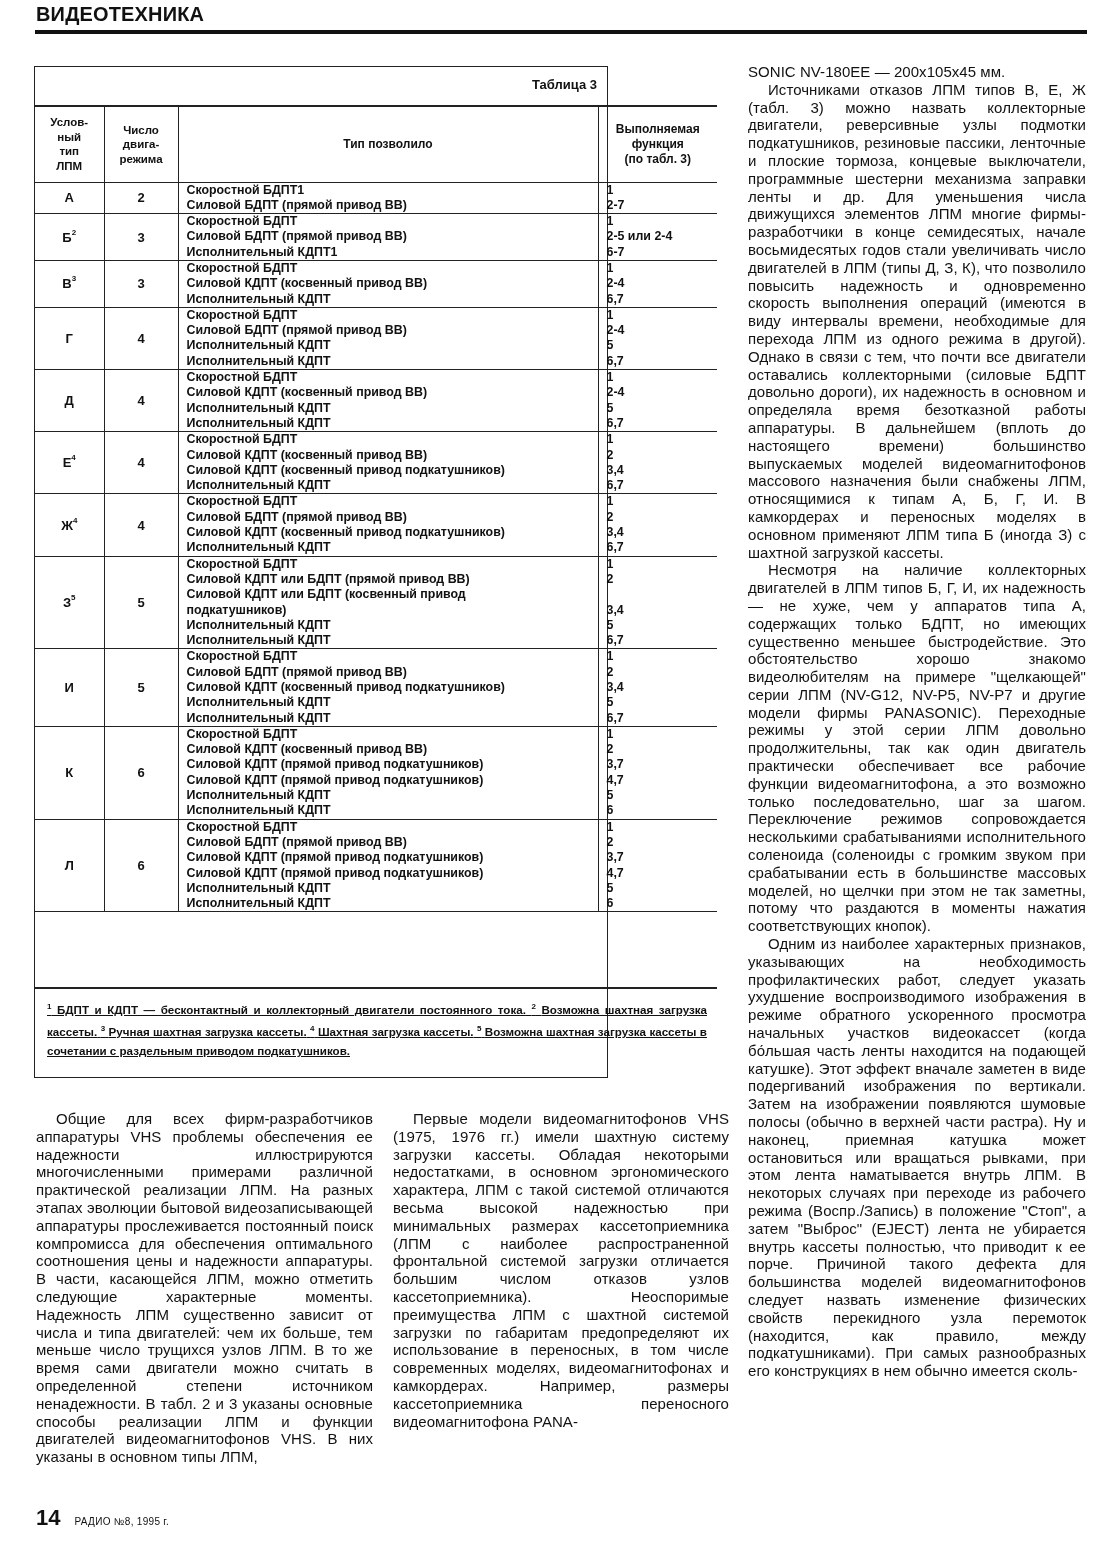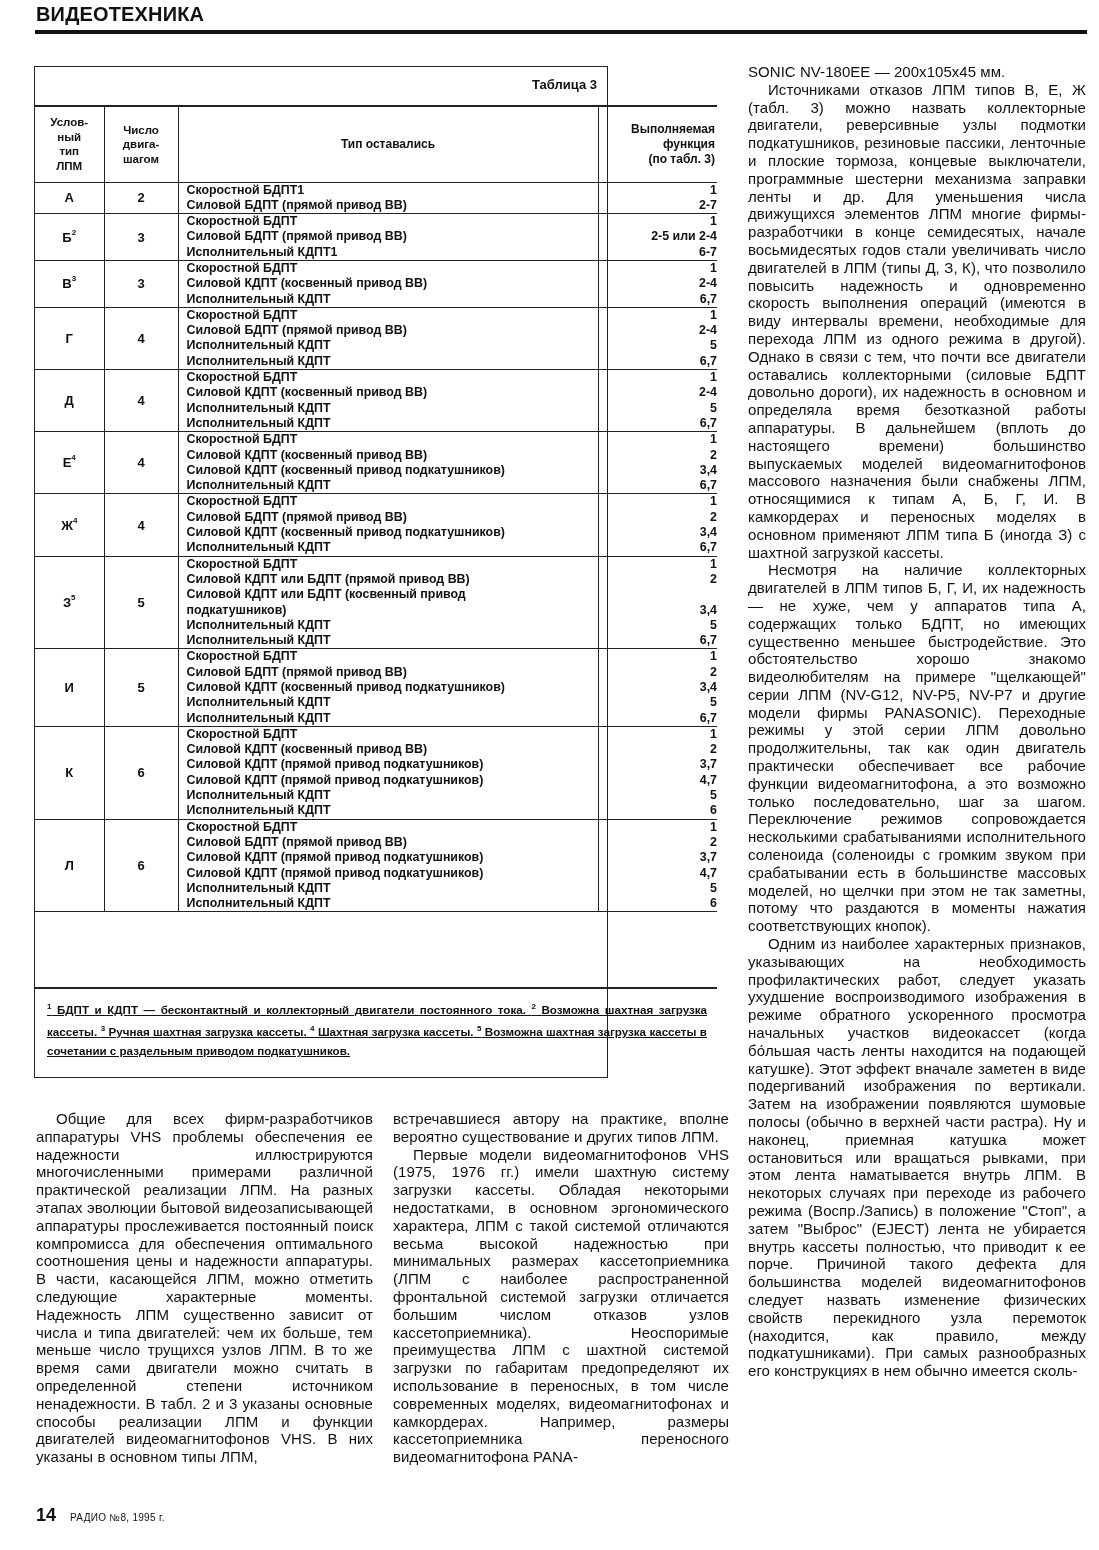--- a/index.html
+++ b/index.html
@@ -9,21 +9,21 @@
   .section-title { position: absolute; left: 36px; top: 2px; font-size: 21px; font-weight: bold; letter-spacing: 0.2px; transform: scaleX(0.95); transform-origin: left; }
   .title-rule { position: absolute; left: 35px; top: 30px; width: 1052px; height: 4px; background: #111; }
 
   
   .table-box { position: absolute; left: 34px; top: 66px; width: 574px; height: 1012px; border: 1.5px solid #222; }
   .table-caption { position: absolute; right: 10px; top: 10px; font-size: 13px; font-weight: bold; }
   table.t3 { position: absolute; left: 0; top: 38px; width: 682px; border-collapse: collapse; font-size: 12.4px; font-weight: bold; }
   table.t3 th, table.t3 td { border: 1.5px solid #222; vertical-align: middle; }
   table.t3 tr:first-child th { border-top: 2px solid #222; }
   table.t3 th:first-child, table.t3 td:first-child { border-left: none; }
-  table.t3 th:last-child, table.t3 td:last-child { border-right: none; text-align: right; }
+  table.t3 th:last-child, table.t3 td:last-child { border-right: none; }
   table.t3 th { font-size: 11.5px; line-height: 14.5px; text-align: center; padding: 4px 2px; height: 76px; }
   table.t3 th.h-func { font-size: 12px; line-height: 15px; }
   table.t3 th.h-type { font-size: 12px; }
   col.c1 { width: 69px; } col.c2 { width: 74px; } col.c3 { width: 420px; } col.c4 { width: 119px; }
   td.code, td.count { text-align: center; font-size: 13px; }
   td.code sup { font-size: 8px; vertical-align: top; position: relative; top: -2px; }
   td.motors, td.funcs { padding: 0 0 0 8px; line-height: 15.3px; }
   td.funcs { padding-left: 8px; }
   .line { display: block; white-space: nowrap; }
   .footnotes { position: absolute; left: 0; top: 920px; width: 682px; padding: 8px 10px 0 12px; font-size: 11.6px; font-weight: bold; line-height: 19px; text-align: justify; border-top: 2px solid #222; text-decoration: underline; }
@@ -31,21 +31,21 @@
 
   
   .col-text { position: absolute; font-size: 15px; line-height: 17.8px; text-align: justify; letter-spacing: 0.05px; }
   .col-text p { text-indent: 20px; }
   .col-text p.noindent { text-indent: 0; }
   .col-right { left: 748px; top: 63px; width: 338px; }
   .col-left { left: 36px; top: 1110px; width: 337px; }
   .col-mid { left: 393px; top: 1110px; width: 336px; }
 
   .folio { position: absolute; left: 36px; top: 1505px; display: flex; align-items: baseline; }
-  .page-num { font-size: 18px; font-weight: bold; }
+  .page-num { font-size: 22px; font-weight: bold; }
   .pub { font-size: 10px; margin-left: 14px; letter-spacing: 0.3px; }
 </style>
 </head>
 <body>
 
 <div class="section-title">ВИДЕОТЕХНИКА</div>
 <div class="title-rule"></div>
 
 <div class="table-box">
   <div class="table-caption">Таблица 3</div>
@@ -60,24 +60,24 @@
       <tr>
         <th>
           <span class="line">Услов-</span>
           <span class="line">ный</span>
           <span class="line">тип</span>
           <span class="line">ЛПМ</span>
         </th>
         <th>
           <span class="line">Число</span>
           <span class="line">двига-</span>
-          <span class="line">шагом</span>
+          <span class="line">режима</span>
         </th>
         <th class="h-type">
-          <span class="line">Тип оставались</span>
+          <span class="line">Тип позволило</span>
         </th>
         <th class="h-func">
           <span class="line">Выполняемая</span>
           <span class="line">функция</span>
           <span class="line">(по табл. 3)</span>
         </th>
       </tr>
     </thead>
     <tbody id="t3-body">
         <tr>
@@ -265,21 +265,20 @@
       </tbody>
   </table>
   <div class="footnotes" id="t3-notes"><sup>1</sup> <span>БДПТ и КДПТ — бесконтактный и коллекторный двигатели постоянного тока.</span> <sup>2</sup> <span>Возможна шахтная загрузка кассеты.</span> <sup>3</sup> <span>Ручная шахтная загрузка кассеты.</span> <sup>4</sup> <span>Шахтная загрузка кассеты.</span> <sup>5</sup> <span>Возможна шахтная загрузка кассеты в сочетании с раздельным приводом подкатушников.</span> </div>
 </div>
 
 <div class="col-text col-left">
   <p>Общие для всех фирм-разработчиков аппаратуры VHS проблемы обеспечения ее надежности иллюстрируются многочисленными примерами различной практической реализации ЛПМ. На разных этапах эволюции бытовой видеозаписывающей аппаратуры прослеживается постоянный поиск компромисса для обеспечения оптимального соотношения цены и надежности аппаратуры. В части, касающейся ЛПМ, можно отметить следующие характерные моменты. Надежность ЛПМ существенно зависит от числа и типа двигателей: чем их больше, тем меньше число трущихся узлов ЛПМ. В то же время сами двигатели можно считать в определенной степени источником ненадежности. В табл. 2 и 3 указаны основные способы реализации ЛПМ и функции двигателей видеомагнитофонов VHS. В них указаны в основном типы ЛПМ,</p>
 </div>
 
 <div class="col-text col-mid">
-  <p class="noindent">встречавшиеся автору на практике, вполне вероятно существование и других типов ЛПМ.</p>
   <p>Первые модели видеомагнитофонов VHS (1975, 1976 гг.) имели шахтную систему загрузки кассеты. Обладая некоторыми недостатками, в основном эргономического характера, ЛПМ с такой системой отличаются весьма высокой надежностью при минимальных размерах кассетоприемника (ЛПМ с наиболее распространенной фронтальной системой загрузки отличается большим числом отказов узлов кассетоприемника). Неоспоримые преимущества ЛПМ с шахтной системой загрузки по габаритам предопределяют их использование в переносных, в том числе современных моделях, видеомагнитофонах и камкордерах. Например, размеры кассетоприемника переносного видеомагнитофона PANA-</p>
 </div>
 
 <div class="col-text col-right">
   <p class="noindent">SONIC NV-180EE — 200x105x45 мм.</p>
   <p>Источниками отказов ЛПМ типов В, Е, Ж (табл. 3) можно назвать коллекторные двигатели, реверсивные узлы подмотки подкатушников, резиновые пассики, ленточные и плоские тормоза, концевые выключатели, программные шестерни механизма заправки ленты и др. Для уменьшения числа движущихся элементов ЛПМ многие фирмы-разработчики в конце семидесятых, начале восьмидесятых годов стали увеличивать число двигателей в ЛПМ (типы Д, З, К), что позволило повысить надежность и одновременно скорость выполнения операций (имеются в виду интервалы времени, необходимые для перехода ЛПМ из одного режима в другой). Однако в связи с тем, что почти все двигатели оставались коллекторными (силовые БДПТ довольно дороги), их надежность в основном и определяла время безотказной работы аппаратуры. В дальнейшем (вплоть до настоящего времени) большинство выпускаемых моделей видеомагнитофонов массового назначения были снабжены ЛПМ, относящимися к типам А, Б, Г, И. В камкордерах и переносных моделях в основном применяют ЛПМ типа Б (иногда З) с шахтной загрузкой кассеты.</p>
   <p>Несмотря на наличие коллекторных двигателей в ЛПМ типов Б, Г, И, их надежность — не хуже, чем у аппаратов типа А, содержащих только БДПТ, но имеющих существенно меньшее быстродействие. Это обстоятельство хорошо знакомо видеолюбителям на примере "щелкающей" серии ЛПМ (NV-G12, NV-P5, NV-P7 и другие модели фирмы PANASONIC). Переходные режимы у этой серии ЛПМ довольно продолжительны, так как один двигатель практически обеспечивает все рабочие функции видеомагнитофона, а это возможно только последовательно, шаг за шагом. Переключение режимов сопровождается несколькими срабатываниями исполнительного соленоида (соленоиды с громким звуком при срабатывании есть в большинстве массовых моделей, но щелчки при этом не так заметны, потому что раздаются в моменты нажатия соответствующих кнопок).</p>
   <p>Одним из наиболее характерных признаков, указывающих на необходимость профилактических работ, следует указать ухудшение воспроизводимого изображения в режиме обратного ускоренного просмотра начальных участков видеокассет (когда бо́льшая часть ленты находится на подающей катушке). Этот эффект вначале заметен в виде подергиваний изображения по вертикали. Затем на изображении появляются шумовые полосы (обычно в верхней части растра). Ну и наконец, приемная катушка может остановиться или вращаться рывками, при этом лента наматывается внутрь ЛПМ. В некоторых случаях при переходе из рабочего режима (Воспр./Запись) в положение "Стоп", а затем "Выброс" (EJECT) лента не убирается внутрь кассеты полностью, что приводит к ее порче. Причиной такого дефекта для большинства моделей видеомагнитофонов следует назвать изменение физических свойств перекидного узла перемоток (находится, как правило, между подкатушниками). При самых разнообразных его конструкциях в нем обычно имеется сколь-</p>
 </div>
 

